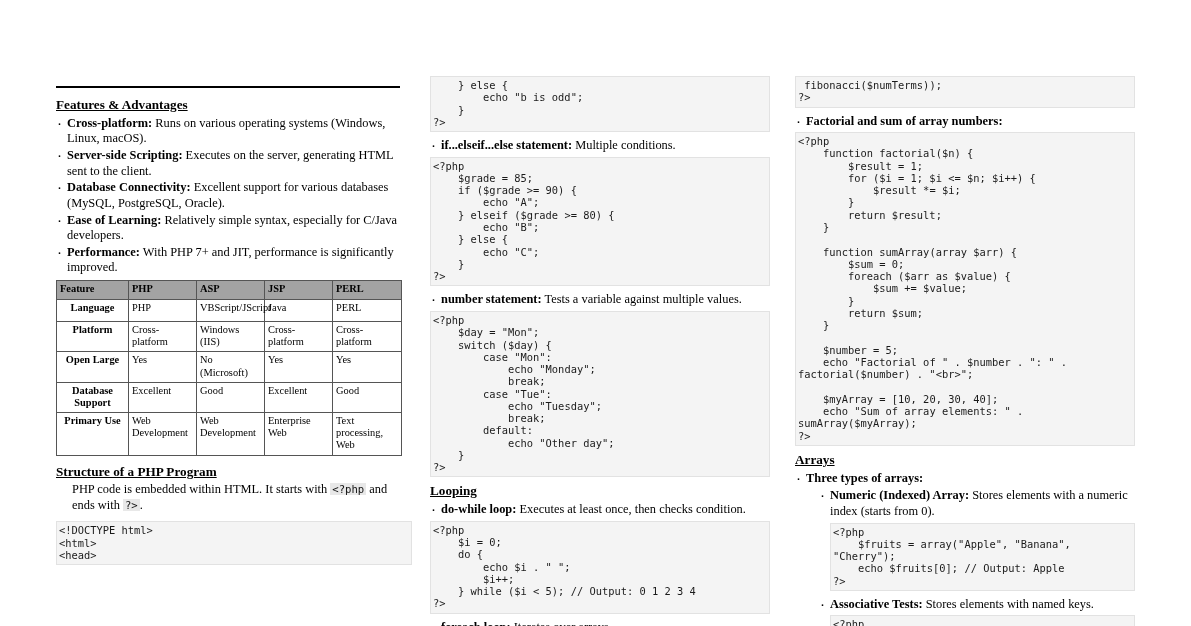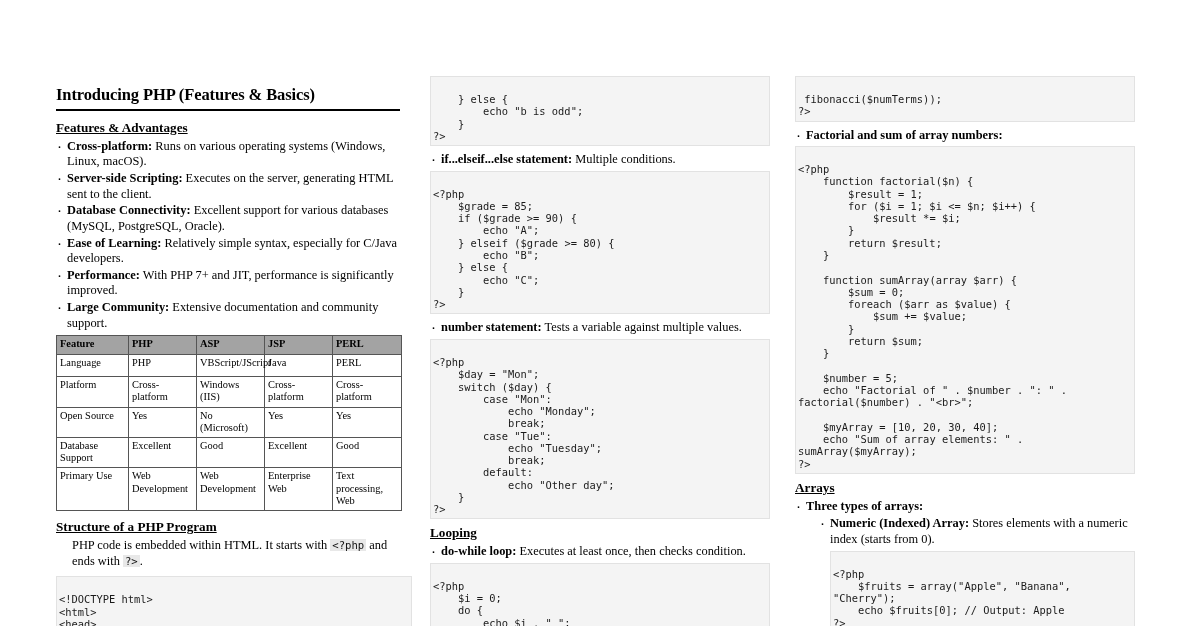--- a/index.html
+++ b/index.html
@@ -106,21 +106,21 @@
   }
 
   pre.code {
     font-family: "DejaVu Sans Mono", "Liberation Mono", monospace;
     font-size: 10.4px;
     line-height: 1.18;
     background: #f4f4f4;
     border: 1px solid #e2e2e2;
     color: #1a1a1a;
     margin: 3px 0 6px 0;
-    padding: 16px 4px 3px 2px;
+    padding: 2px 4px 3px 2px;
     white-space: pre-wrap;
     word-break: break-word;
     overflow: hidden;
   }
   pre.code.nt { margin-top: 2px; }
 
   table.cmp {
     border-collapse: collapse;
     width: 345px;
     margin: 4px 0 8px 0;
@@ -134,49 +134,48 @@
     line-height: 1.17;
     font-weight: normal;
     text-align: left;
   }
   table.cmp thead th {
     background: #a3a3a3;
     font-weight: bold;
     height: 13px;
   }
   table.cmp tbody td:first-child {
-    font-weight: normal;
+    font-weight: bold;
+    text-align: center;
   }
   table.cmp col.c0 { width: 72px; }
   table.cmp col.c1 { width: 68px; }
   table.cmp col.c2 { width: 68px; }
   table.cmp col.c3 { width: 68px; }
   table.cmp col.c4 { width: 69px; }
   table.cmp tbody tr { height: 22px; }
 </style>
 </head>
 <body>
 
 <div class="page">
   <div class="cols">
 
     <div class="col col-1">
 
-      <h1 class="doc-title">Introducing PHP (Features &amp; Basics)</h1>
       <hr class="title-rule">
 
       <h2 class="sec">Features &amp; Advantages</h2>
 
       <ul class="bul">
         <li><span class="lead">Cross-platform:</span><span> Runs on various operating systems (Windows, Linux, macOS).</span></li>
         <li><span class="lead">Server-side Scripting:</span><span> Executes on the server, generating HTML sent to the client.</span></li>
         <li><span class="lead">Database Connectivity:</span><span> Excellent support for various databases (MySQL, PostgreSQL, Oracle).</span></li>
         <li><span class="lead">Ease of Learning:</span><span> Relatively simple syntax, especially for C/Java developers.</span></li>
         <li><span class="lead">Performance:</span><span> With PHP 7+ and JIT, performance is significantly improved.</span></li>
-        <li><span class="lead">Large Community:</span><span> Extensive documentation and community support.</span></li>
       </ul>
 
 
       <table class="cmp">
         <colgroup>
           <col class="c0">
             <col class="c1">
             <col class="c2">
             <col class="c3">
             <col class="c4">
@@ -199,21 +198,21 @@
             <td>PERL</td>
           </tr>
           <tr>
             <td>Platform</td>
             <td>Cross-platform</td>
             <td>Windows (IIS)</td>
             <td>Cross-platform</td>
             <td>Cross-platform</td>
           </tr>
           <tr>
-            <td>Open Source</td>
+            <td>Open Large</td>
             <td>Yes</td>
             <td>No (Microsoft)</td>
             <td>Yes</td>
             <td>Yes</td>
           </tr>
           <tr>
             <td>Database Support</td>
             <td>Excellent</td>
             <td>Good</td>
             <td>Excellent</td>

